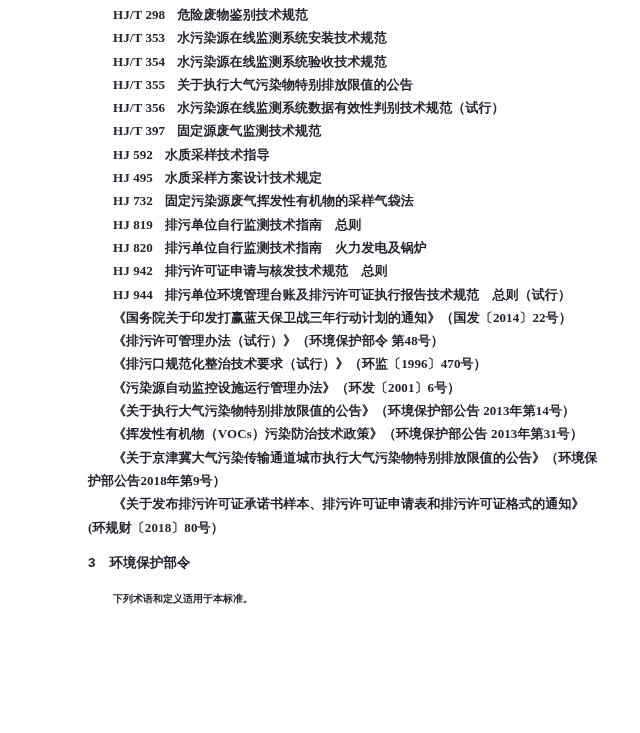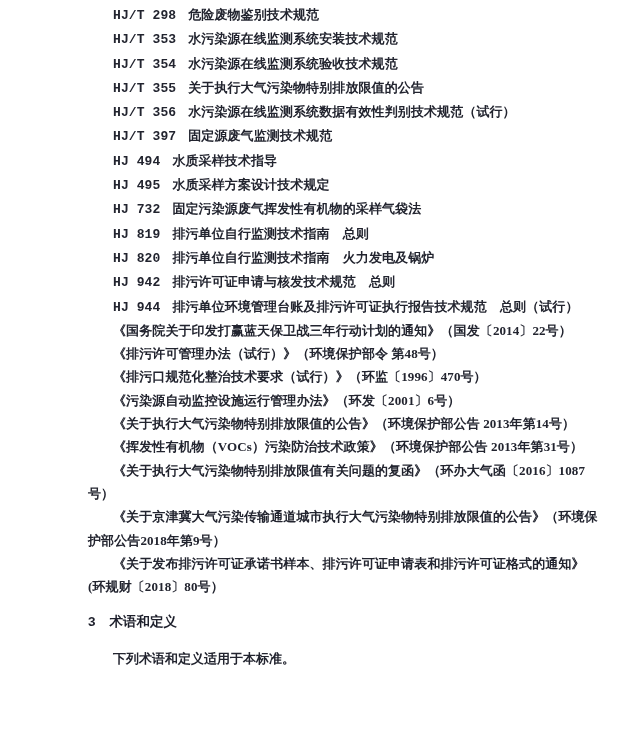--- a/index.html
+++ b/index.html
@@ -27,72 +27,71 @@
     font-size: 13px;
     line-height: 23.3px;
     font-weight: 600;
     text-indent: 25px;
     letter-spacing: 0.1px;
   }
   .refs p {
     white-space: nowrap;
   }
   .ref-code {
-    font-family: Liberation Mono, monospace;
+    font-family: Liberation Serif, serif;
     font-weight: 700;
   }
   .ref-title {
     margin-left: 12px;
   }
   .section-heading {
     margin-top: 12px;
     font-family: "Liberation Sans", "DejaVu Sans", sans-serif;
     font-size: 13.5px;
     font-weight: 700;
     line-height: 23.3px;
     color: #1d1f2b;
   }
   .sec-num {
     margin-right: 14px;
   }
   .intro {
     margin: 13px 0 9px 0;
-    font-size: 13px;
+    font-size: 10px;
     line-height: 23.3px;
     font-weight: 600;
     text-indent: 25px;
   }
 </style>
 </head>
 <body>
 
 <div class="page">
   <div class="refs">
       <p><span class="ref-code">HJ/T 298</span><span class="ref-title">危险废物鉴别技术规范</span></p>
       <p><span class="ref-code">HJ/T 353</span><span class="ref-title">水污染源在线监测系统安装技术规范</span></p>
       <p><span class="ref-code">HJ/T 354</span><span class="ref-title">水污染源在线监测系统验收技术规范</span></p>
       <p><span class="ref-code">HJ/T 355</span><span class="ref-title">关于执行大气污染物特别排放限值的公告</span></p>
       <p><span class="ref-code">HJ/T 356</span><span class="ref-title">水污染源在线监测系统数据有效性判别技术规范（试行）</span></p>
       <p><span class="ref-code">HJ/T 397</span><span class="ref-title">固定源废气监测技术规范</span></p>
-      <p><span class="ref-code">HJ 494</span><span class="ref-title">水质采样技术指导</span></p>
+      <p><span class="ref-code">HJ 592</span><span class="ref-title">水质采样技术指导</span></p>
       <p><span class="ref-code">HJ 495</span><span class="ref-title">水质采样方案设计技术规定</span></p>
       <p><span class="ref-code">HJ 732</span><span class="ref-title">固定污染源废气挥发性有机物的采样气袋法</span></p>
       <p><span class="ref-code">HJ 819</span><span class="ref-title">排污单位自行监测技术指南　总则</span></p>
       <p><span class="ref-code">HJ 820</span><span class="ref-title">排污单位自行监测技术指南　火力发电及锅炉</span></p>
       <p><span class="ref-code">HJ 942</span><span class="ref-title">排污许可证申请与核发技术规范　总则</span></p>
       <p><span class="ref-code">HJ 944</span><span class="ref-title">排污单位环境管理台账及排污许可证执行报告技术规范　总则（试行）</span></p>
     </div>
   <div class="docs">
       <p>《国务院关于印发打赢蓝天保卫战三年行动计划的通知》（国发〔2014〕22号）</p>
       <p>《排污许可管理办法（试行）》（环境保护部令 第48号）</p>
       <p>《排污口规范化整治技术要求（试行）》（环监〔1996〕470号）</p>
       <p>《污染源自动监控设施运行管理办法》（环发〔2001〕6号）</p>
       <p>《关于执行大气污染物特别排放限值的公告》（环境保护部公告 2013年第14号）</p>
       <p>《挥发性有机物（VOCs）污染防治技术政策》（环境保护部公告 2013年第31号）</p>
-      <p>《关于执行大气污染物特别排放限值有关问题的复函》（环办大气函〔2016〕1087号）</p>
       <p>《关于京津冀大气污染传输通道城市执行大气污染物特别排放限值的公告》（环境保护部公告2018年第9号）</p>
       <p>《关于发布排污许可证承诺书样本、排污许可证申请表和排污许可证格式的通知》(环规财〔2018〕80号）</p>
     </div>
   <div class="section-heading">
-    <span class="sec-num">3</span><span class="sec-title">术语和定义</span>
+    <span class="sec-num">3</span><span class="sec-title">环境保护部令</span>
   </div>
   <p class="intro">下列术语和定义适用于本标准。</p>
 </div>
 
 </body></html>

